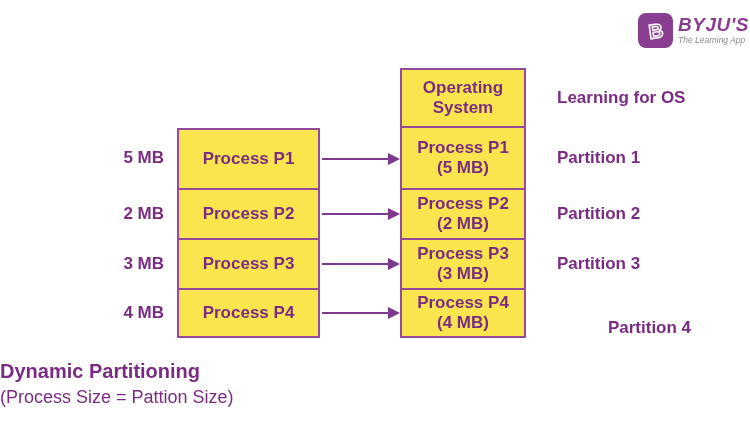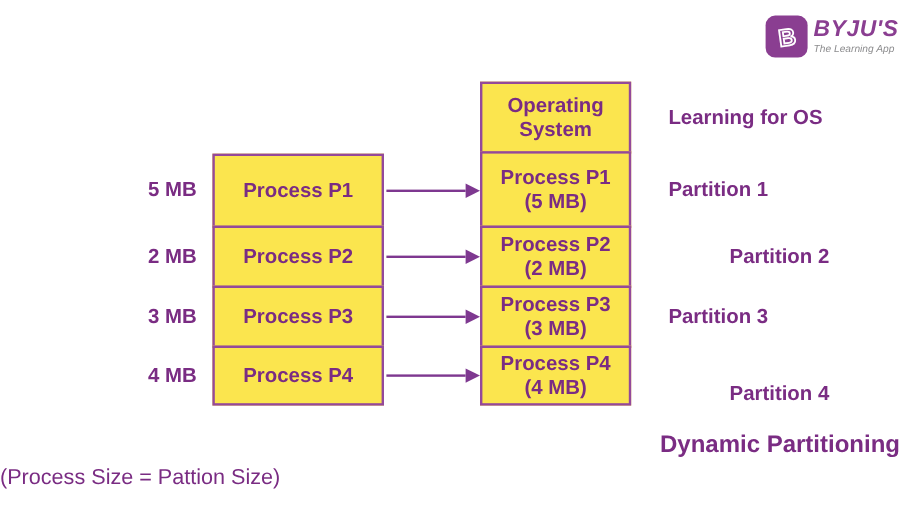--- a/index.html
+++ b/index.html
@@ -36,34 +36,34 @@
     position:absolute; left:100px; width:64px; height:20px; line-height:20px;
     text-align:right; font-weight:bold; font-size:17px;
     color:var(--text_purple, #7A2C83);
   }
   .sl0 { top:148px; } .sl1 { top:204px; } .sl2 { top:254px; } .sl3 { top:303px; }
 
   .part-label {
     position:absolute; left:557px; width:185px; height:20px; line-height:20px;
     font-weight:bold; font-size:17px; color:var(--text_purple, #7A2C83);
   }
-  .pl0 { top:88px; } .pl1 { top:148px; } .pl2 { top:204px;text-align:center; } .pl3 { top:254px; } .pl4 { top:318px;text-align:center; }
+  .pl0 { top:88px; } .pl1 { top:148px; } .pl2 { top:204px; } .pl3 { top:254px; } .pl4 { top:318px;text-align:center; }
 
   
   .arrow { position:absolute; left:322px; width:66px; height:2px; background:var(--arrow, #7E3890); }
   .arrow::after {
     content:""; position:absolute; right:-12px; top:-5px; width:0; height:0;
     border-left:12px solid var(--arrow, #7E3890);
     border-top:6px solid transparent; border-bottom:6px solid transparent;
   }
   .a0 { top:158px; } .a1 { top:213px; } .a2 { top:263px; } .a3 { top:312px; }
 
   
   .caption-title {
-    position:absolute; top:360px; left:0; width:750px; text-align:right;
+    position:absolute; top:360px; left:0; width:750px; text-align:left;
     font-weight:bold; font-size:20px; color:var(--text_purple, #7A2C83);
   }
   .caption-sub {
     position:absolute; top:387px; left:0; width:750px; text-align:left;
     font-size:18px; color:var(--text_purple, #7A2C83);
   }
 
   
   .logo { position:absolute; top:13px; left:638px; display:flex; align-items:flex-start; }
   .logo-mark {

